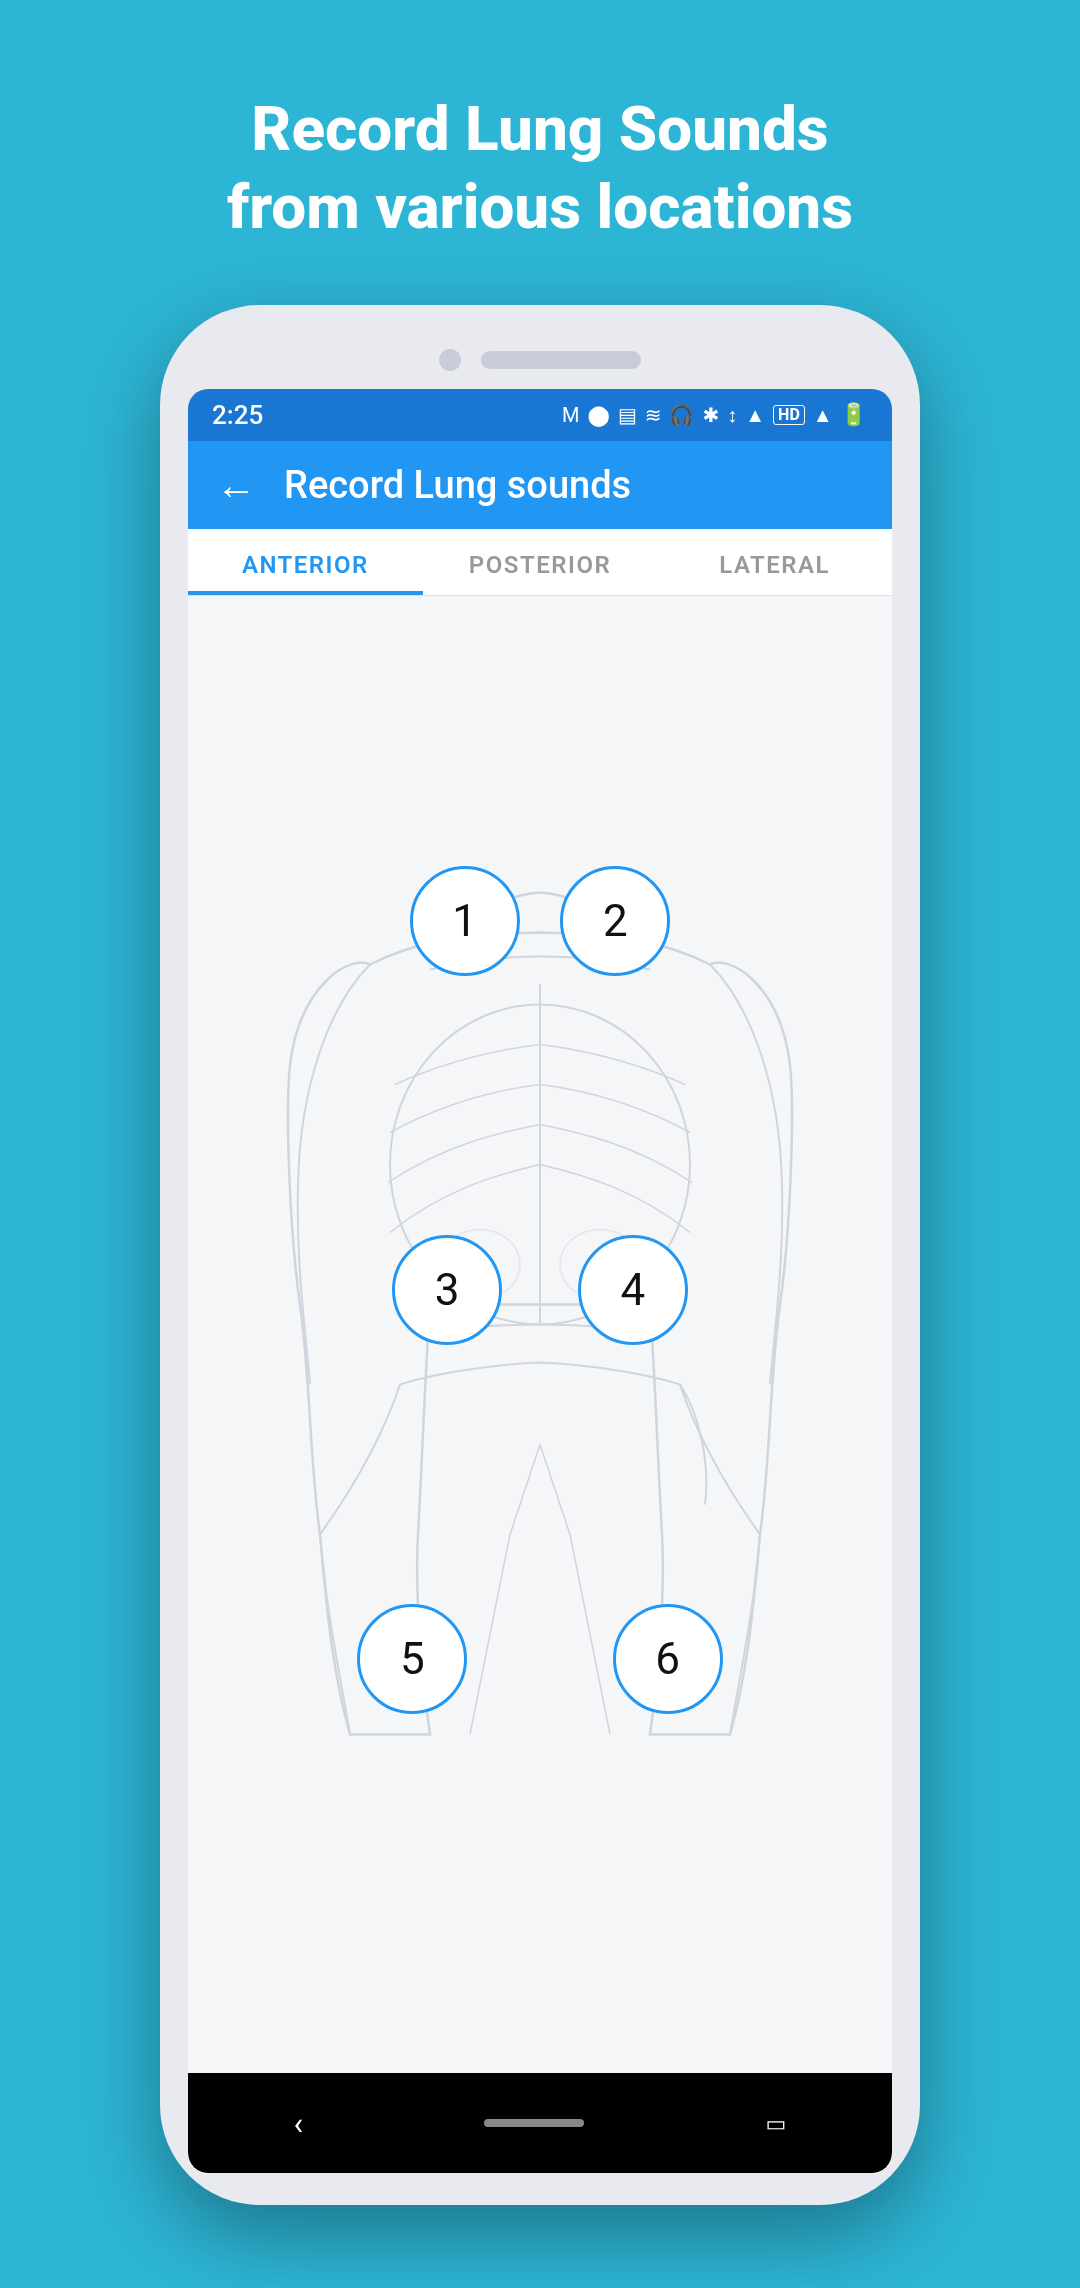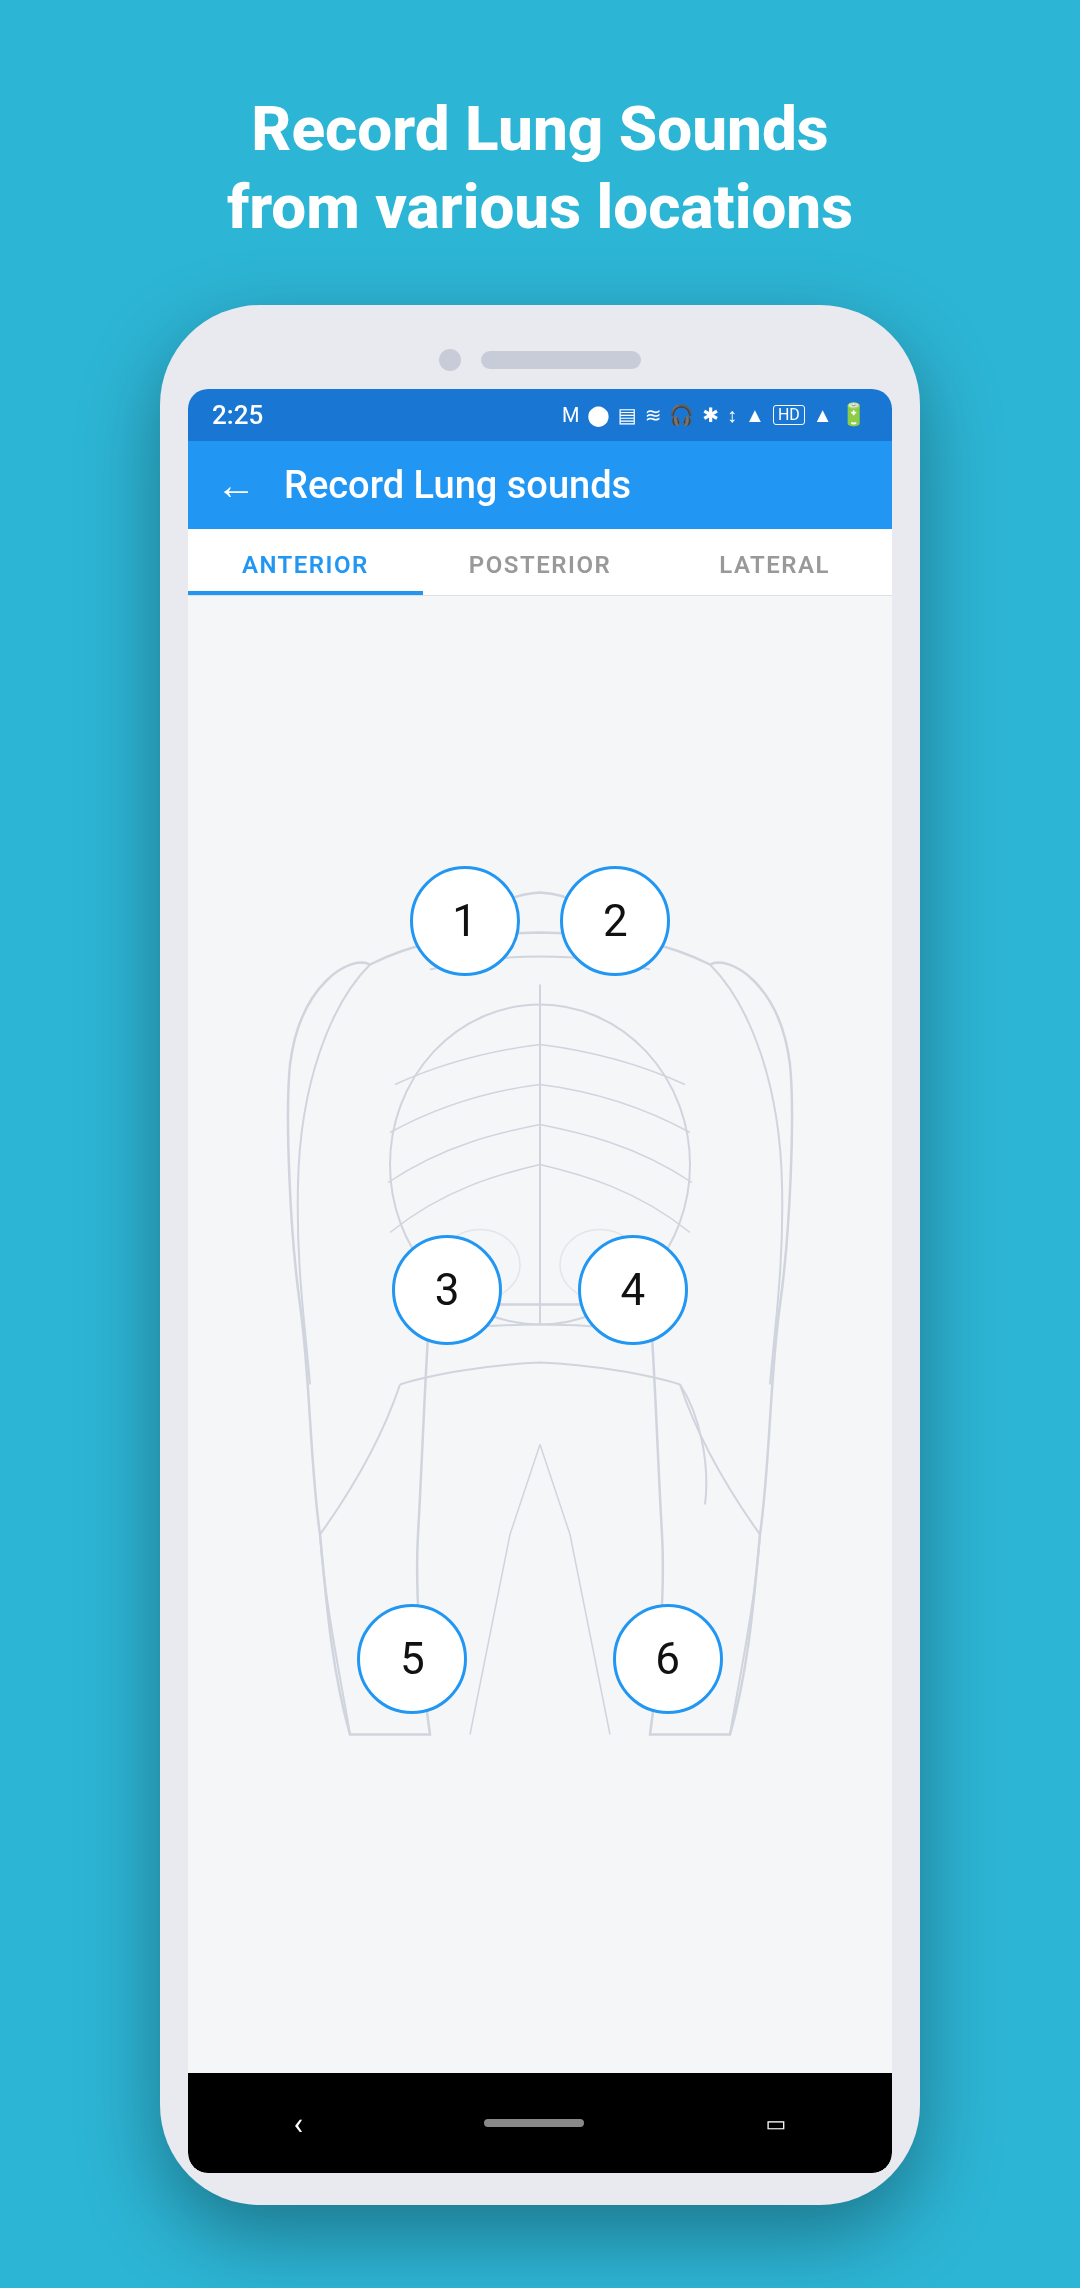--- a/index.html
+++ b/index.html
@@ -266,21 +266,21 @@
       <span class="status-left">2:25</span>
       <div class="status-right">
         <span class="status-icon">M</span>
         <span class="status-icon">⬤</span>
         <span class="status-icon">▤</span>
         <span class="status-icon">≋</span>
         <span class="status-icon">🎧</span>
         <span class="status-icon">✱</span>
         <span class="status-icon">↕</span>
         <span class="status-icon">▲</span>
-        <span class="status-icon" style="font-size:16px;border:1.5px solid #fff;padding:1px 4px;border-radius:3px;">HD</span>
+        <span class="status-icon" style="font-size:16px;border:1.5px solid #fff;padding:1px 4px;border-radius:3px;font-weight:bold;">HD</span>
         <span class="status-icon">▲</span>
         <span class="status-icon" style="color:#f44;font-size:22px;">🔋</span>
       </div>
     </div>
 
     <div class="app-bar">
       <span class="back-arrow">←</span>
       <span class="app-title">Record Lung sounds</span>
     </div>
 

